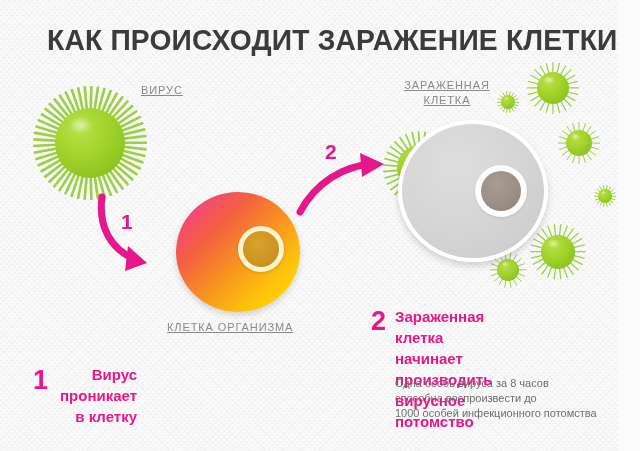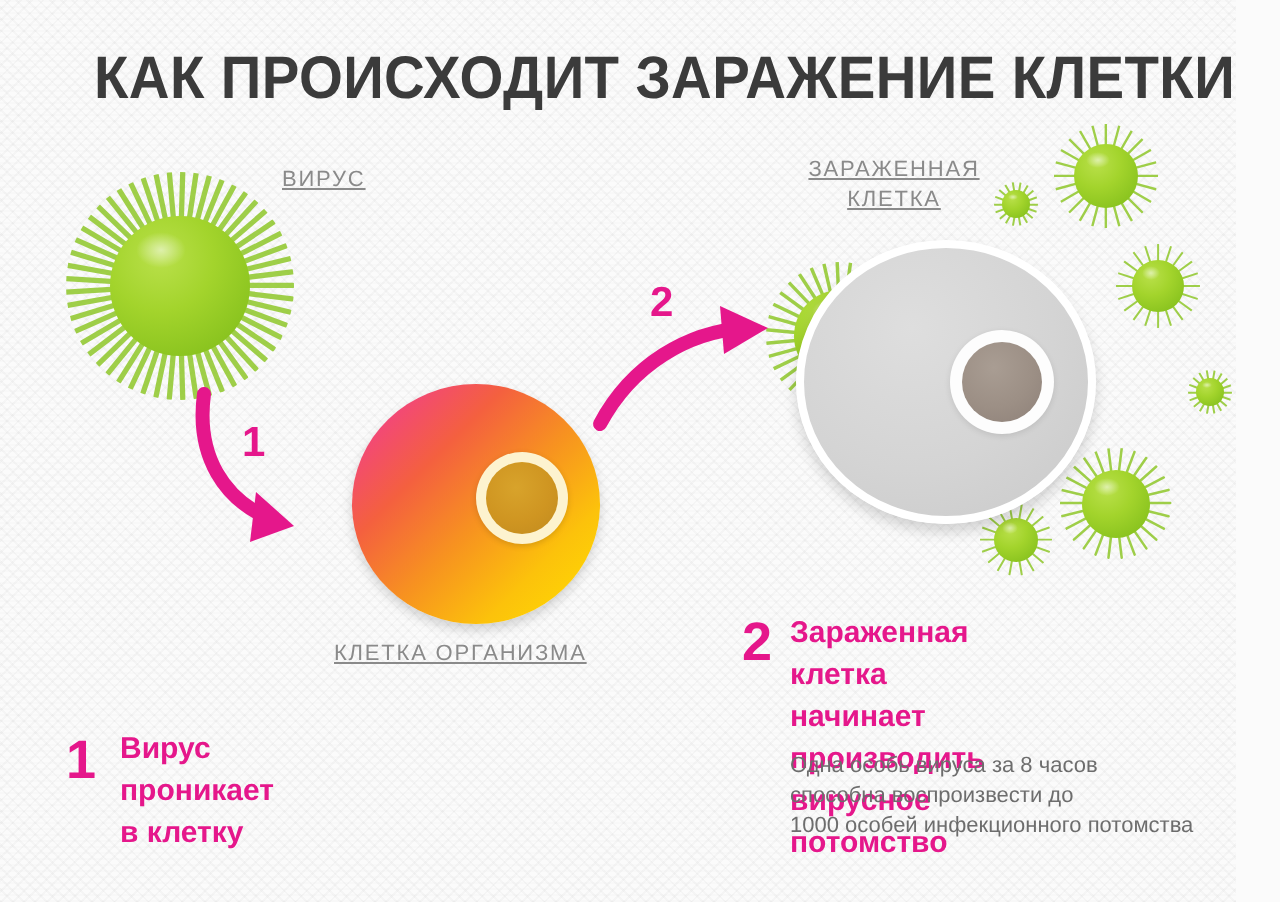--- a/index.html
+++ b/index.html
@@ -178,21 +178,21 @@
     position: absolute;
     color: #e5178b;
     font-weight: bold;
     font-size: 15px;
     line-height: 21px;
     white-space: pre-line;
   }
 
   #callout-1 { left: 33px; top: 364px; }
   #callout-1 .num { left: 0; top: 3px; }
-  #callout-1 .txt { left: 27px; top: 0; }
+  #callout-1 .txt { left: 27px; top: 0; text-align: right; }
 
   #callout-2 { left: 371px; top: 306px; }
   #callout-2 .num { left: 0; top: 2px; }
   #callout-2 .txt { left: 24px; top: 0; }
 
   #note {
     position: absolute;
     left: 395px;
     top: 376px;
     width: 240px;

